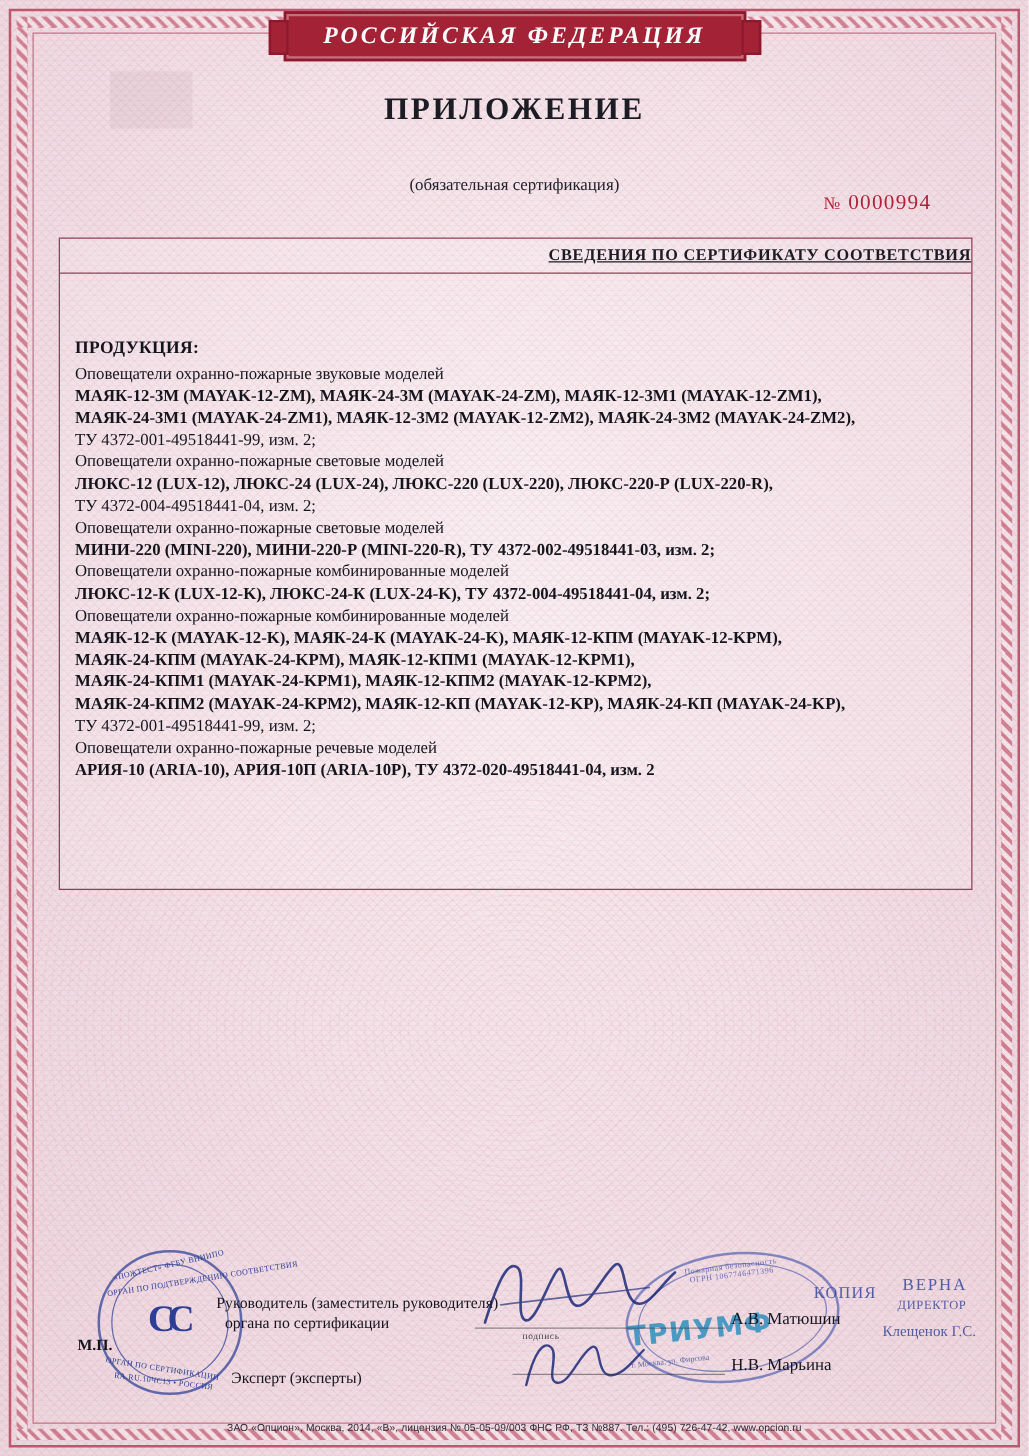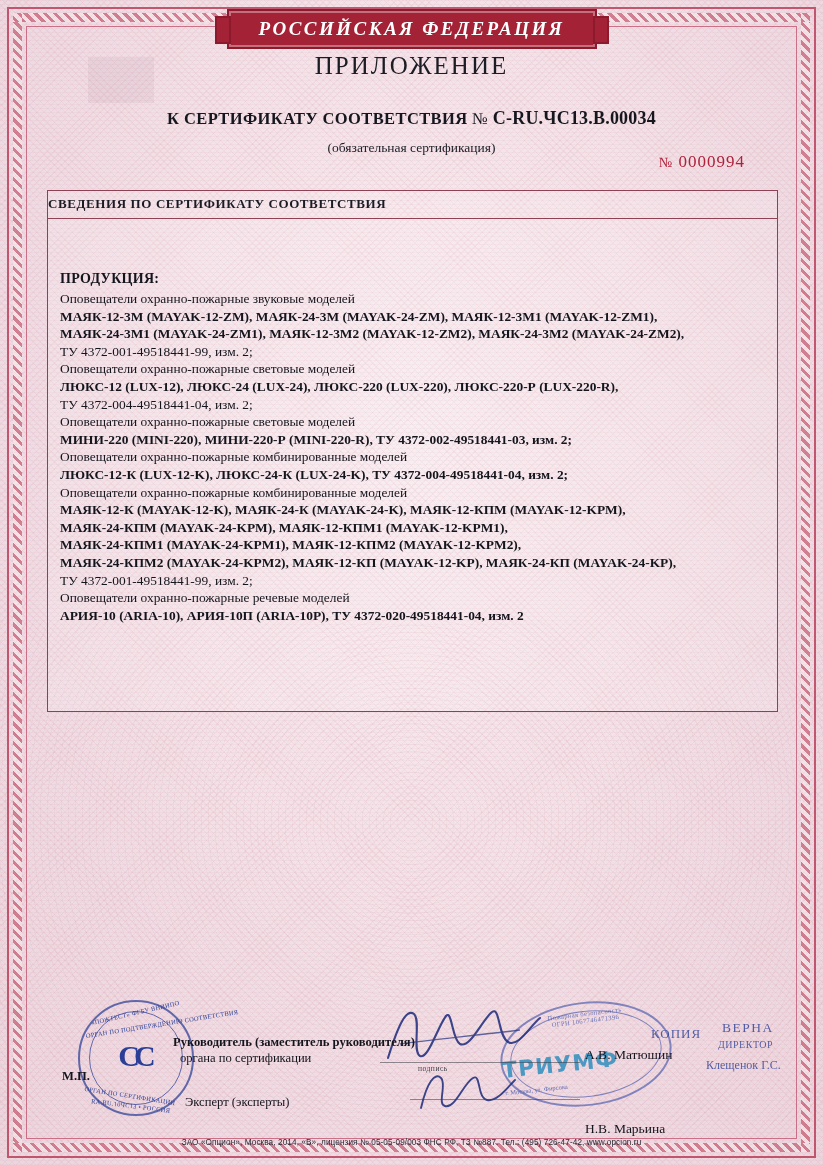--- a/index.html
+++ b/index.html
@@ -105,24 +105,24 @@
 
   .watermark-box {
     position: absolute;
     left: 88px; top: 57px;
     width: 66px; height: 46px;
     background: rgba(160,120,140,0.10);
   }
 
   .title {
     position: absolute;
-    top: 52px; left: 0; right: 0;
+    top: 74px; left: 0; right: 0;
     text-align: center;
     font-size: 25px;
-    font-weight: normal;
+    font-weight: bold;
     letter-spacing: 2px;
     color: #1c1c24;
   }
   .subtitle {
     position: absolute;
     top: 108px; left: 0; right: 0;
     text-align: center;
     font-size: 16.5px;
     font-weight: bold;
     color: #16161e;
@@ -151,26 +151,27 @@
   .frame {
     position: absolute;
     left: 47px;
     top: 190px;
     width: 729px;
     border: 1px solid #8e4055;
     background: rgba(255,255,255,0.12);
   }
   .frame-head {
     border-bottom: 1px solid #8e4055;
-    text-align: left;
+    text-align: right;
     font-size: 13px;
     font-weight: bold;
     letter-spacing: .6px;
     padding: 5px 0 6px;
     color: #1b1b24;
+    text-decoration: underline;
   }
   .frame-body {
     padding: 8px 10px 10px 12px;
     min-height: 430px;
     margin-top: 44px;
   }
   .prod-label {
     font-size: 14px;
     font-weight: bold;
     letter-spacing: .3px;
@@ -185,21 +186,20 @@
   }
   .line.b { font-weight: bold; }
 
   
   .sig-area { position: absolute; left: 0; right: 0; top: 1010px; height: 115px; }
   .sig-line1 {
     position: absolute;
     left: 173px; top: 25px;
     font-size: 12.6px;
     color: #14141c;
-    font-weight: bold;
   }
   .sig-line2 {
     position: absolute;
     left: 180px; top: 41px;
     font-size: 12.6px;
     color: #14141c;
   }
   .sig-mp {
     position: absolute;
     left: 62px; top: 59px;
@@ -225,21 +225,20 @@
     position: absolute;
     left: 585px; top: 37px;
     font-size: 13.5px;
     color: #14141c;
   }
   .sig-fio2 {
     position: absolute;
     left: 585px; top: 74px;
     font-size: 13.5px;
     color: #14141c;
-    margin-top: 37px;
   }
   .sig-rule1 {
     position: absolute;
     left: 380px; top: 52px; width: 200px;
     border-bottom: 1px solid #3a3a44;
     opacity: .55;
   }
   .sig-rule2 {
     position: absolute;
     left: 410px; top: 89px; width: 170px;
@@ -392,25 +391,20 @@
   <div class="border-inner2"></div>
 
   <div class="watermark-box"></div>
 
   <div class="banner">
     <span class="banner-text">РОССИЙСКАЯ ФЕДЕРАЦИЯ</span>
   </div>
 
   <div class="title">ПРИЛОЖЕНИЕ</div>
 
-  <div class="subtitle">
-    <span>К СЕРТИФИКАТУ СООТВЕТСТВИЯ</span>
-    <span class="num-sign">№</span>
-    <span class="cert-no">C-RU.ЧС13.В.00034</span>
-  </div>
 
   <div class="paren">(обязательная сертификация)</div>
 
   <div class="blank-no">
     <span class="nsign">№</span>
     <span>0000994</span>
   </div>
 
   <div class="frame">
     <div class="frame-head">СВЕДЕНИЯ ПО СЕРТИФИКАТУ СООТВЕТСТВИЯ</div>

